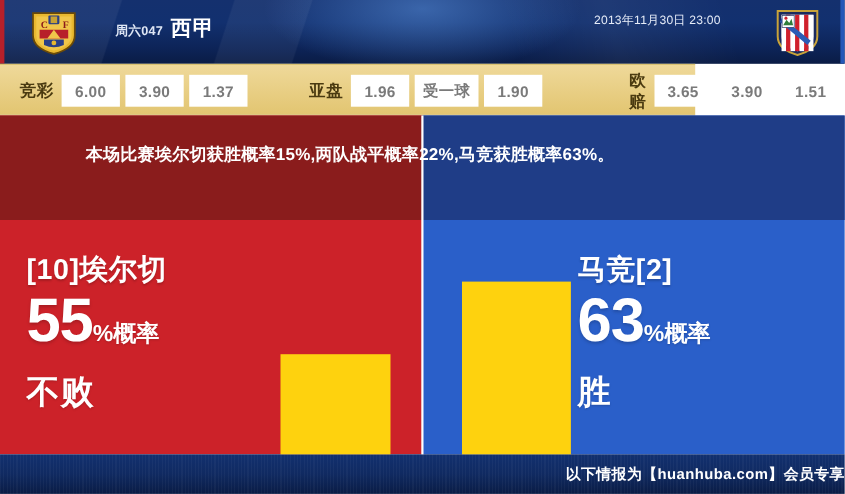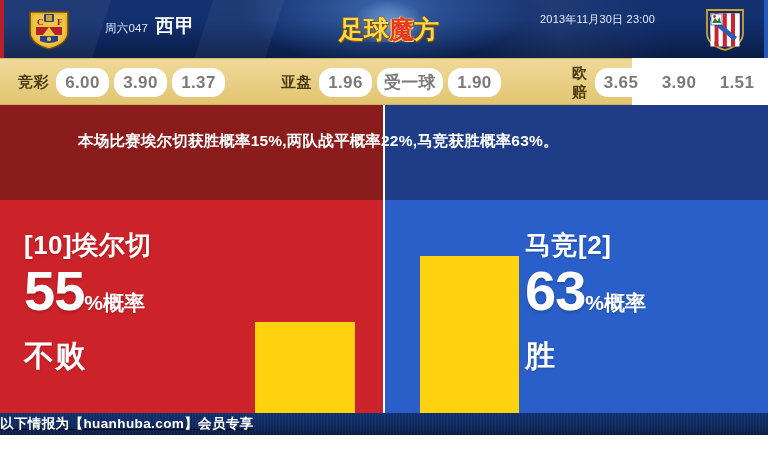--- a/index.html
+++ b/index.html
@@ -29,21 +29,21 @@
   }
   .hdr-edge-l { position:absolute; left:0; top:0; width:4px; height:58px; background:#b7202a; }
   .hdr-edge-r { position:absolute; right:0; top:0; width:4px; height:58px; background:#2558b8; }
 
   
   .crest-l { position:absolute; left:27px; top:8px; width:44px; height:43px; }
   
   .crest-r { position:absolute; right:22px; top:7px; width:42px; height:45px; }
 
   .league-wrap { position:absolute; left:105px; top:13px; display:flex; align-items:baseline; gap:7px; }
-  .league-round { color:#dfe7f5; font-size:11.5px; font-weight:normal; letter-spacing:.2px; }
+  .league-round { color:#dfe7f5; font-size:11.5px; font-weight:bold; letter-spacing:.2px; }
   .league-name { color:#ffffff; font-size:19px; font-weight:bold; letter-spacing:1px; }
 
   .logo-box { position:absolute; left:333px; top:8px; width:112px; height:42px; }
   .logo-txt {
     position:absolute; left:0; top:2px; width:112px; text-align:center;
     font-size:25px; font-weight:bold; letter-spacing:0px; line-height:38px;
     color:#ffd84d;
     text-shadow: 0 0 2px #7a4f00, 1px 1px 0 #8a5a00, -1px 0 0 #8a5a00, 0 1px 0 #8a5a00;
   }
   .logo-txt .hot { color:#e8352c; text-shadow: 0 0 2px #ffd84d, 1px 1px 0 #ffd84d, -1px 0 0 #ffd84d; }
@@ -61,23 +61,23 @@
     position:absolute; left:0; top:58px; width:632px; height:47px;
     background:linear-gradient(180deg,#efd99a 0%,#e8ce83 55%,#e2c571 100%);
     border-top:1px solid #d8bd63; border-bottom:1px solid #cfb159;
   }
   .odds-group { position:absolute; top:9px; height:29px; display:flex; align-items:stretch; gap:5px; }
   .odds-label {
     display:flex; align-items:center; color:#4a3a10; font-size:15px; font-weight:bold;
     padding-right:2px; letter-spacing:.5px;
   }
   .odds-cell {
-    background:#ffffff; color:#7a7a7a; font-size:17px; font-weight:bold;
+    background:#ffffff; color:#7a7a7a; font-size:14px; font-weight:bold;
     display:flex; align-items:center; justify-content:center;
-    min-width:53px; padding:0 7px; letter-spacing:.3px;border-radius:13px;
+    min-width:53px; padding:0 7px; letter-spacing:.3px;
   }
   .odds-cell.wide { min-width:58px; }
   #odds-g0 { left:18px; }
   #odds-g1 { left:281px; }
   #odds-g2 { left:572px; }
 
   
   .main { position:absolute; left:0; top:105px; width:666px; height:308px; }
   .half { position:absolute; top:0; width:384px; height:308px; }
   .half.left  { left:0;   background:#cc2229; }
@@ -108,23 +108,23 @@
   .team-prob { line-height:58px; white-space:nowrap; }
   .prob-num { font-size:56px; font-weight:bold; letter-spacing:-1px;
               text-shadow:0 2px 3px rgba(0,0,0,.18); }
   .prob-unit { font-size:21px; font-weight:bold; letter-spacing:0px;
                text-shadow:0 1px 2px rgba(0,0,0,.18);margin-top:21px; }
   .team-result { font-size:30px; font-weight:bold; line-height:44px; letter-spacing:1px;
                  text-shadow:0 1px 2px rgba(0,0,0,.18); }
 
   
   .footer {
-    position:absolute; left:0; top:413px; width:768px; height:22px;
+    position:absolute; left:0; top:413px; width:768px; height:36px;
     background:linear-gradient(180deg,#12306f 0%,#102a61 50%,#0a1c45 100%);
-    display:flex; align-items:center; justify-content:flex-start;text-decoration:underline;
+    display:flex; align-items:center; justify-content:flex-end;
   }
   .footer:before {
     content:""; position:absolute; left:0; top:0; width:768px; height:36px;
     background:repeating-linear-gradient(90deg, rgba(255,255,255,.035) 0 1px, rgba(255,255,255,0) 1px 3px);
     pointer-events:none;
   }
   .footer-text { color:#ffffff; font-size:13.5px; font-weight:bold; letter-spacing:.4px; position:relative; }
 </style>
 </head>
 <body>
@@ -146,24 +146,20 @@
       <path d="M22 19 L28 27 H16 Z" fill="#f0c64a"></path>
       <path d="M13 28 H31 V33 Q22 37 13 33 Z" fill="#2a3f86"></path>
       <circle cx="22" cy="31" r="2.2" fill="#e8b830"></circle>
     </svg>
 
     <div class="league-wrap">
       <span class="league-round">周六047</span>
       <span class="league-name">西甲</span>
     </div>
 
-    <div class="logo-box">
-      <div class="logo-glow"></div>
-      <div class="logo-txt"><span>足球</span><span class="hot">魔</span><span>方</span></div>
-    </div>
 
     <div class="kickoff">
       <div class="k2">2013年11月30日 23:00</div>
     </div>
 
     <svg class="crest-r" viewBox="0 0 42 45">
       <path d="M3 3 H39 V26 Q39 38 21 43 Q3 38 3 26 Z" fill="#1b2a5e" stroke="#c8a33a" stroke-width="1.8"></path>
       <path d="M6.5 6.5 H35.5 V26 Q35.5 35.5 21 39.5 Q6.5 35.5 6.5 26 Z" fill="#ffffff"></path>
       <g>
         <rect x="6.5" y="6.5" width="4.1" height="33" fill="#ffffff"></rect>

